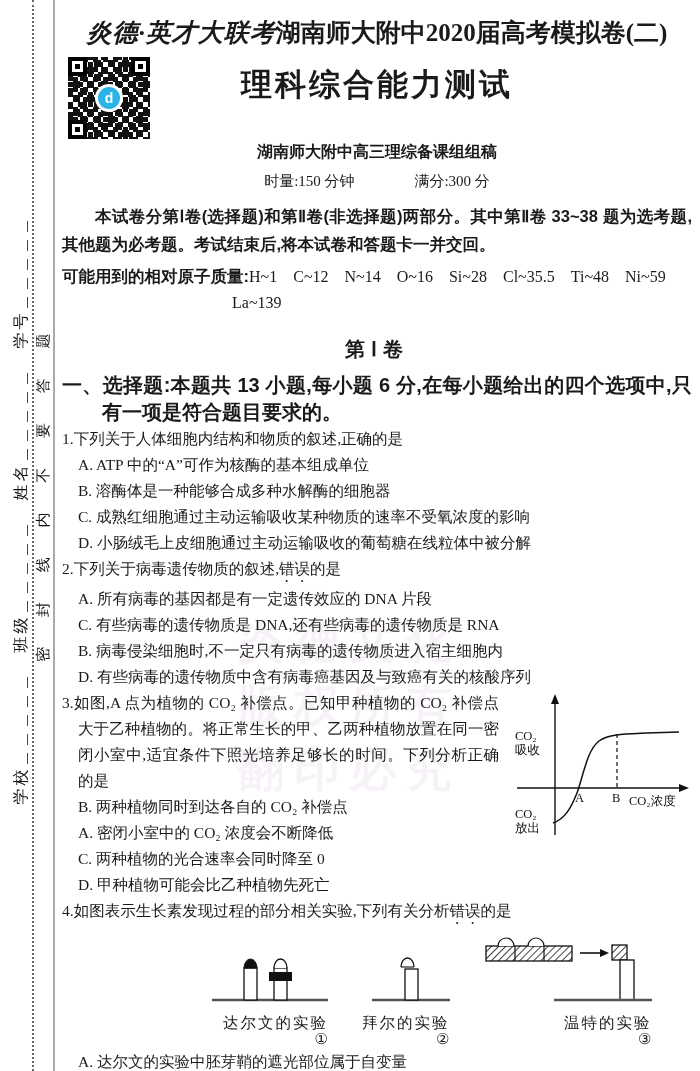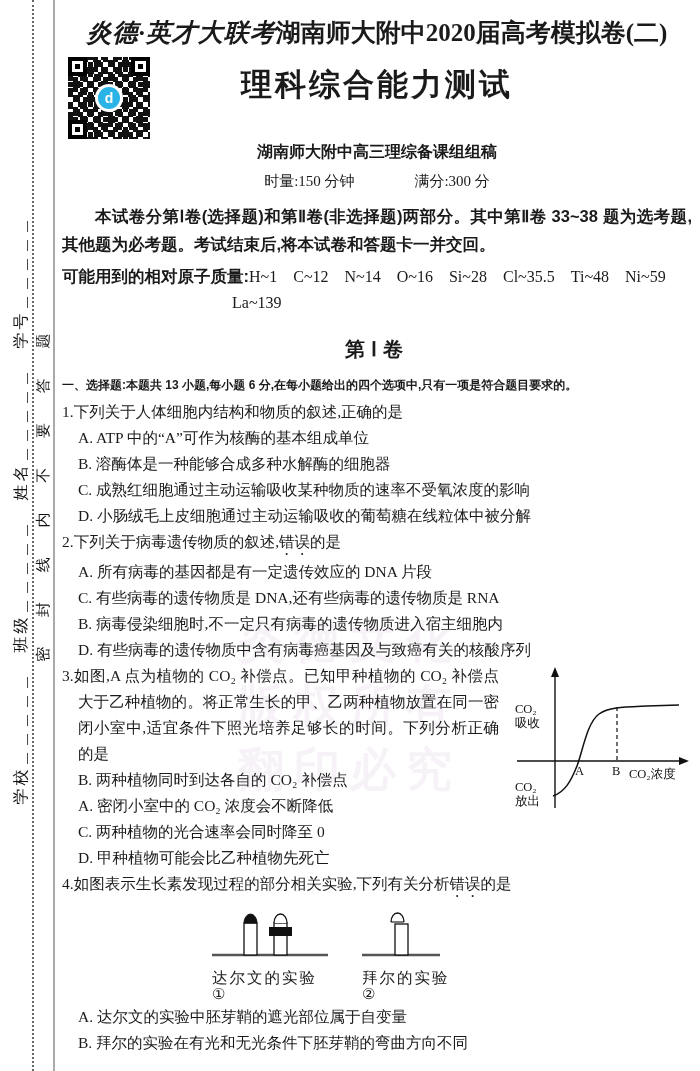--- a/index.html
+++ b/index.html
@@ -22,32 +22,32 @@
   .header-title .brush { font-style:italic; font-weight:900; letter-spacing:1px; }
   .main-title { font-family:"Liberation Sans", sans-serif; font-size:31px; font-weight:bold; text-align:center; margin-top:15px; letter-spacing:3px; }
   .subtitle { font-family:Liberation Mono, monospace; font-size:16px; font-weight:bold; text-align:center; margin-top:36px; }
   .meta { font-size:15px; text-align:center; margin-top:9px; }
   .meta span { margin:0 28px; }
   .intro { font-family:"Liberation Sans", sans-serif; font-size:16.5px; font-weight:bold; line-height:28px; text-indent:2em; margin-top:11px; text-align:justify; }
   .atomic { margin-top:5px; font-size:16px; line-height:26px; }
   .atomic-label { font-family:"Liberation Sans", sans-serif; font-weight:bold; font-size:16.5px; }
   .atomic-line2 { padding-left:170px; }
   .part-title { font-size:20px; font-weight:bold; text-align:center; margin-top:20px; letter-spacing:6px; }
-  .section-intro { font-family:"Liberation Sans", sans-serif; font-size:12px; font-weight:bold; line-height:27px; margin-top:9px; padding-left:2em; text-indent:-2em; text-align:justify; }
+  .section-intro { font-family:"Liberation Sans", sans-serif; font-size:20px; font-weight:bold; line-height:27px; margin-top:9px; padding-left:2em; text-indent:-2em; text-align:justify; }
 
   .question { font-size:15.5px; line-height:26px; }
   .question .stem { padding-left:16px; text-indent:-16px; text-align:justify; }
   .question .opt { padding-left:16px; }
   .em-dot { text-emphasis:filled dot; text-emphasis-position:under left; -webkit-text-emphasis:filled dot; -webkit-text-emphasis-position:under; }
 
   .fig-q3 { float:right; width:185px; height:150px; margin:0 0 4px 8px; }
   .fig-q3 text { font-size:12.5px; font-family:"Liberation Serif", serif; fill:#111; }
 
   .exp-row { display:flex; align-items:flex-end; margin:4px 0 2px 150px; gap:34px; }
-  .exp { text-align:left;font-family:Liberation Serif, serif; }
+  .exp { text-align:right;font-family:Liberation Serif, serif; }
   .exp-label { font-size:15.5px; line-height:17px; letter-spacing:2px; }
   .exp-num { font-size:15px; line-height:16px; }
 
   
   .qr { position:absolute; left:6px; top:57px; width:82px; height:82px; background-color:#fff;
         background-image:
           repeating-conic-gradient(#111 0 25%, transparent 0 50%),
           repeating-conic-gradient(#111 0 25%, transparent 0 50%);
         background-size:10px 10px, 14px 14px;
         background-position:0 0, 5px 3px; }
@@ -168,20 +168,41 @@
         <div class="exp">
           <svg width="78" height="56" viewBox="0 0 78 56" xmlns="http://www.w3.org/2000/svg">
             <line x1="0" y1="50" x2="78" y2="50" stroke="#555" stroke-width="2.5"></line>
             <rect x="33" y="19" width="13" height="31" fill="#fff" stroke="#111" stroke-width="1.3"></rect>
             <path d="M 29,17 A 6.5,9 0 0 1 42,17" fill="#fff" stroke="#111" stroke-width="1.3"></path>
             <line x1="29" y1="17" x2="42" y2="17" stroke="#111" stroke-width="1.1"></line>
           </svg>
           <div class="exp-label">拜尔的实验</div>
           <div class="exp-num">②</div>
         </div>
+        <div class="exp">
+          <svg width="168" height="74" viewBox="0 0 168 74" xmlns="http://www.w3.org/2000/svg">
+            <defs>
+              <pattern id="hatch" width="5" height="5" patternUnits="userSpaceOnUse" patternTransform="rotate(45)">
+                <line x1="0" y1="0" x2="0" y2="5" stroke="#111" stroke-width="1.6"></line>
+              </pattern>
+            </defs>
+            <rect x="2" y="14" width="86" height="15" fill="url(#hatch)" stroke="#111" stroke-width="1.3"></rect>
+            <line x1="31" y1="14" x2="31" y2="29" stroke="#111" stroke-width="1.2"></line>
+            <line x1="60" y1="14" x2="60" y2="29" stroke="#111" stroke-width="1.2"></line>
+            <path d="M 14,14 A 8,8 0 0 1 30,14" fill="#fff" stroke="#111" stroke-width="1.2"></path>
+            <path d="M 44,14 A 8,8 0 0 1 60,14" fill="#fff" stroke="#111" stroke-width="1.2"></path>
+            <line x1="96" y1="21" x2="116" y2="21" stroke="#111" stroke-width="1.6"></line>
+            <polygon points="116,17 125,21 116,25" fill="#111"></polygon>
+            <rect x="128" y="13" width="15" height="15" fill="url(#hatch)" stroke="#111" stroke-width="1.3"></rect>
+            <rect x="136" y="28" width="14" height="40" fill="#fff" stroke="#111" stroke-width="1.3"></rect>
+            <line x1="70" y1="68" x2="168" y2="68" stroke="#555" stroke-width="2.5"></line>
+          </svg>
+          <div class="exp-label">温特的实验</div>
+          <div class="exp-num">③</div>
+        </div>
       </div>
 
       <p class="opt">A. 达尔文的实验中胚芽鞘的遮光部位属于自变量</p>
       <p class="opt">B. 拜尔的实验在有光和无光条件下胚芽鞘的弯曲方向不同</p>
 
     </div>
 
   </main>
 </div>
 

